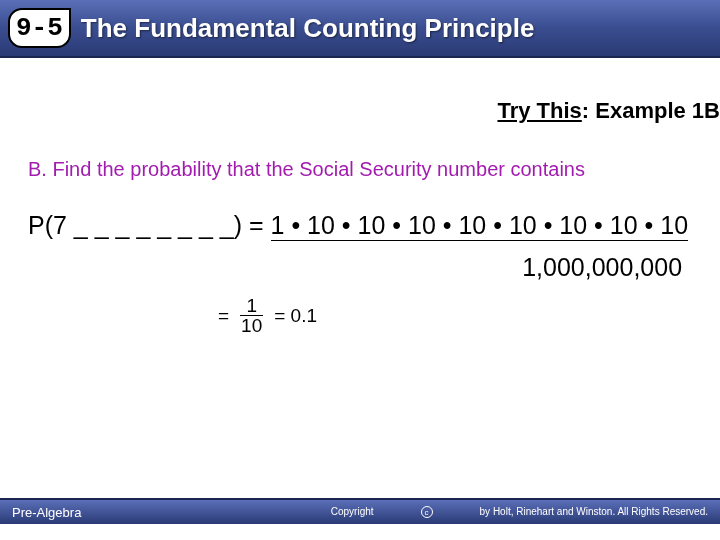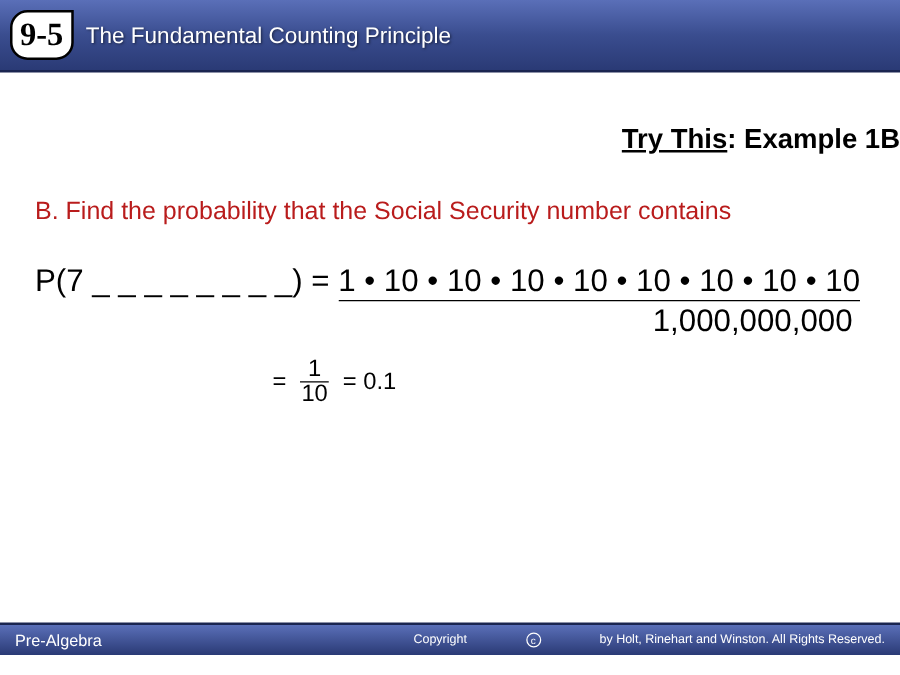--- a/index.html
+++ b/index.html
@@ -21,64 +21,64 @@
     border-bottom: 2px solid #1a2550;
   }
   .lesson-badge {
     background: #ffffff;
     color: #000000;
     font-weight: 900;
     font-size: 26px;
     padding: 3px 6px 3px 6px;
     border-radius: 14px 0 14px 14px;
     margin-right: 10px;
-    font-family: Liberation Serif, serif;
+    font-family: Liberation Mono, monospace;
     border: 2px solid #000;
   }
   .header-title {
     color: #ffffff;
-    font-weight: 400;
-    font-size: 18px;
+    font-weight: 700;
+    font-size: 26px;
     font-family: Arial Black, Arial, sans-serif;
     text-shadow: 1px 1px 2px rgba(0,0,0,0.5);
   }
   .section-title {
     text-align: right;
     margin-top: 40px;
     font-weight: 900;
     font-size: 22px;
     font-family: Arial Black, Arial, sans-serif;
     color: #000;
   }
   .section-title .underline {
     text-decoration: underline;
   }
   .problem-text {
     font-size: 20px;
-    color: #b91c1c;
+    color: #a21caf;
     margin: 32px 28px 0 28px;
     line-height: 1.35;
   }
   .indent2 { padding-left: 22px; display: block; }
   .equation-row {
     margin: 28px 28px 0 28px;
     font-size: 25px;
     color: #000;
     position: relative;
   }
   .eq-left { display: inline; }
   .eq-right-lines {
     display: inline-block;
     vertical-align: top;
   }
   .eq-line1 { white-space: nowrap; }
   .eq-line2 {
     text-align: right;
     padding-right: 6px;
-    margin-top: 2px;
+    margin-top: 12px;
   }
   .under { border-bottom: 1.5px solid #000; display:inline-block; min-width:2px;}
   .frac-row {
     margin: 14px 0 0 218px;
     font-size: 19px;
     color: #000;
     display: flex;
     align-items: center;
   }
   .frac {

